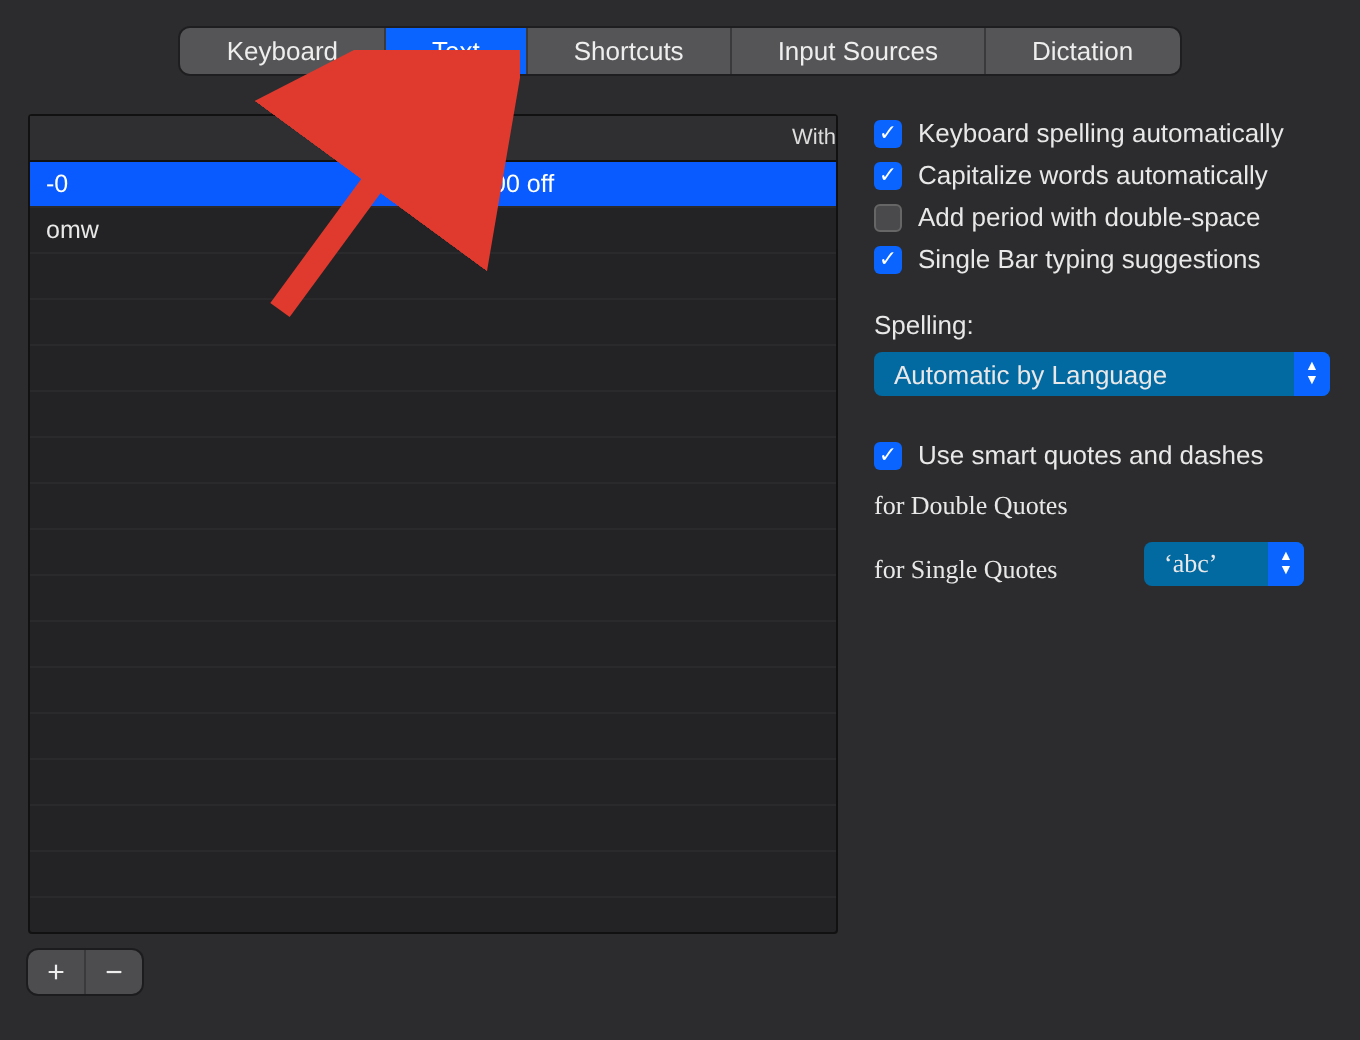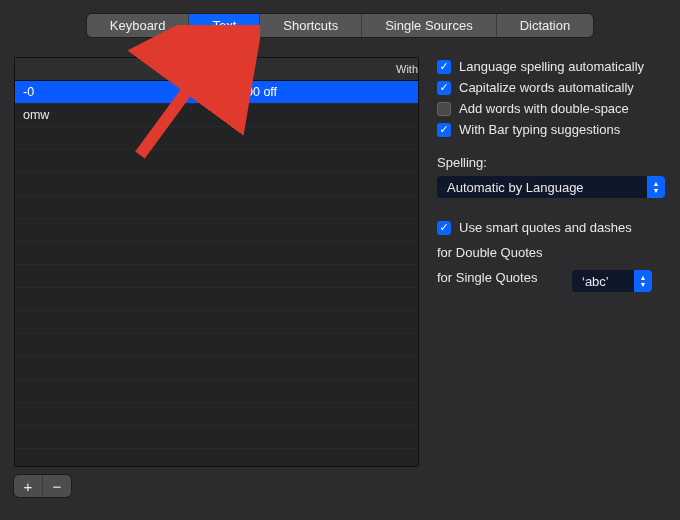--- a/index.html
+++ b/index.html
@@ -168,21 +168,21 @@
     border: 1px solid #666;
   }
   .section-label {
     margin-top: 18px;
     margin-bottom: 6px;
   }
   .select {
     display: flex;
     align-items: center;
     justify-content: space-between;
-    background: #0f172a;
+    background: #0369a1;
     border-radius: 4px;
     height: 22px;
     padding-left: 10px;
     font-size: 13px;
     overflow: hidden;
   }
   .select.full { width: 218px; }
   .select.small { width: 70px; }
   .select .arrows {
     background: #0a64ff;
@@ -191,23 +191,24 @@
     display: flex;
     flex-direction: column;
     align-items: center;
     justify-content: center;
     font-size: 7px;
     line-height: 7px;
     color: #fff;
   }
   .quote-row {
     display: flex;
-    align-items: flex-start;
+    align-items: flex-end;
     gap: 10px;
     margin-top: 10px;
+    font-family: Liberation Serif, serif;
   }
   .quote-row .ql {
     width: 125px;
   }
 
   
   .arrow-annot {
     position: absolute;
     left: 100px;
     top: 25px;
@@ -217,21 +218,21 @@
 </head>
 <body>
 
 <div class="window">
 
   <div class="tabbar">
     <div class="segmented">
       <div class="seg">Keyboard</div>
       <div class="seg active">Text</div>
       <div class="seg">Shortcuts</div>
-      <div class="seg">Single Sources</div>
+      <div class="seg">Input Sources</div>
       <div class="seg">Dictation</div>
     </div>
   </div>
 
   <div class="content">
 
     <div>
       <div class="table-wrap">
         <div class="thead">
           <div class="th">
@@ -323,40 +324,40 @@
         </div>
       </div>
     </div>
 
     <div class="options">
 
       <div class="opt-row">
         <div class="checkbox checked">
           <span>✓</span>
         </div>
-        <span>Language spelling automatically</span>
+        <span>Keyboard spelling automatically</span>
       </div>
 
       <div class="opt-row">
         <div class="checkbox checked">
           <span>✓</span>
         </div>
         <span>Capitalize words automatically</span>
       </div>
 
       <div class="opt-row">
         <div class="checkbox unchecked"></div>
-        <span>Add words with double-space</span>
+        <span>Add period with double-space</span>
       </div>
 
       <div class="opt-row">
         <div class="checkbox checked">
           <span>✓</span>
         </div>
-        <span>With Bar typing suggestions</span>
+        <span>Single Bar typing suggestions</span>
       </div>
 
       <div class="section-label">Spelling:</div>
       <div class="select full">
         <span>Automatic by Language</span>
         <span class="arrows">
             <span>▲</span>
             <span>▼</span>
           </span>
       </div>

